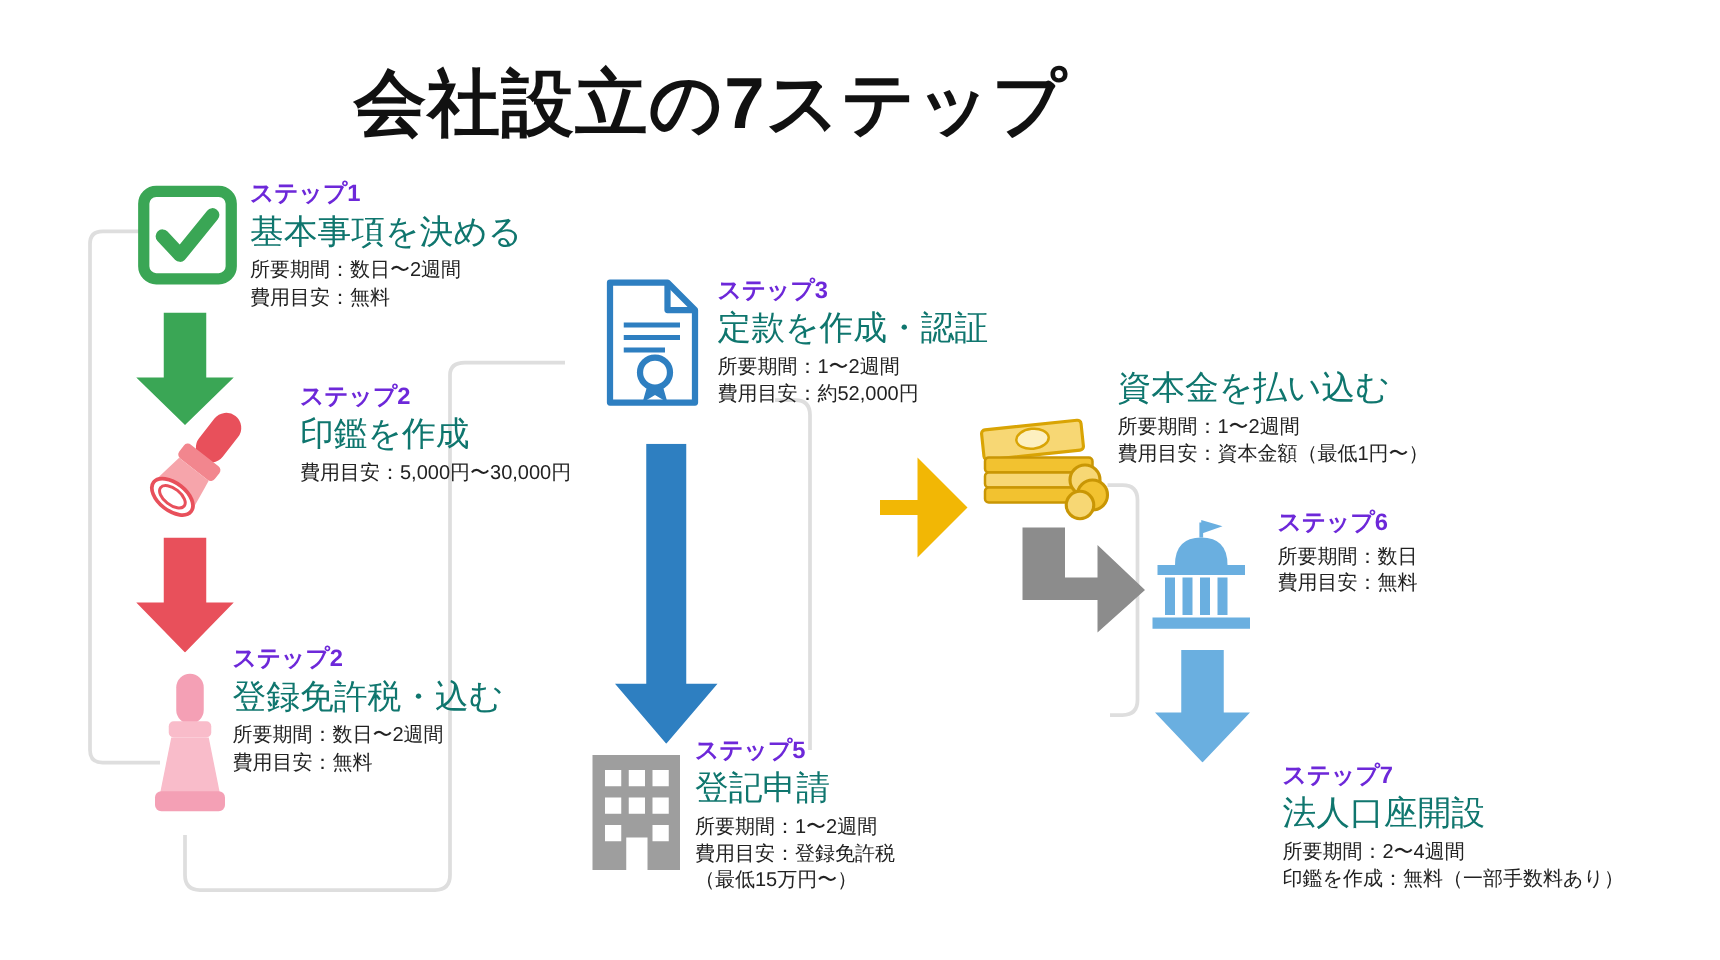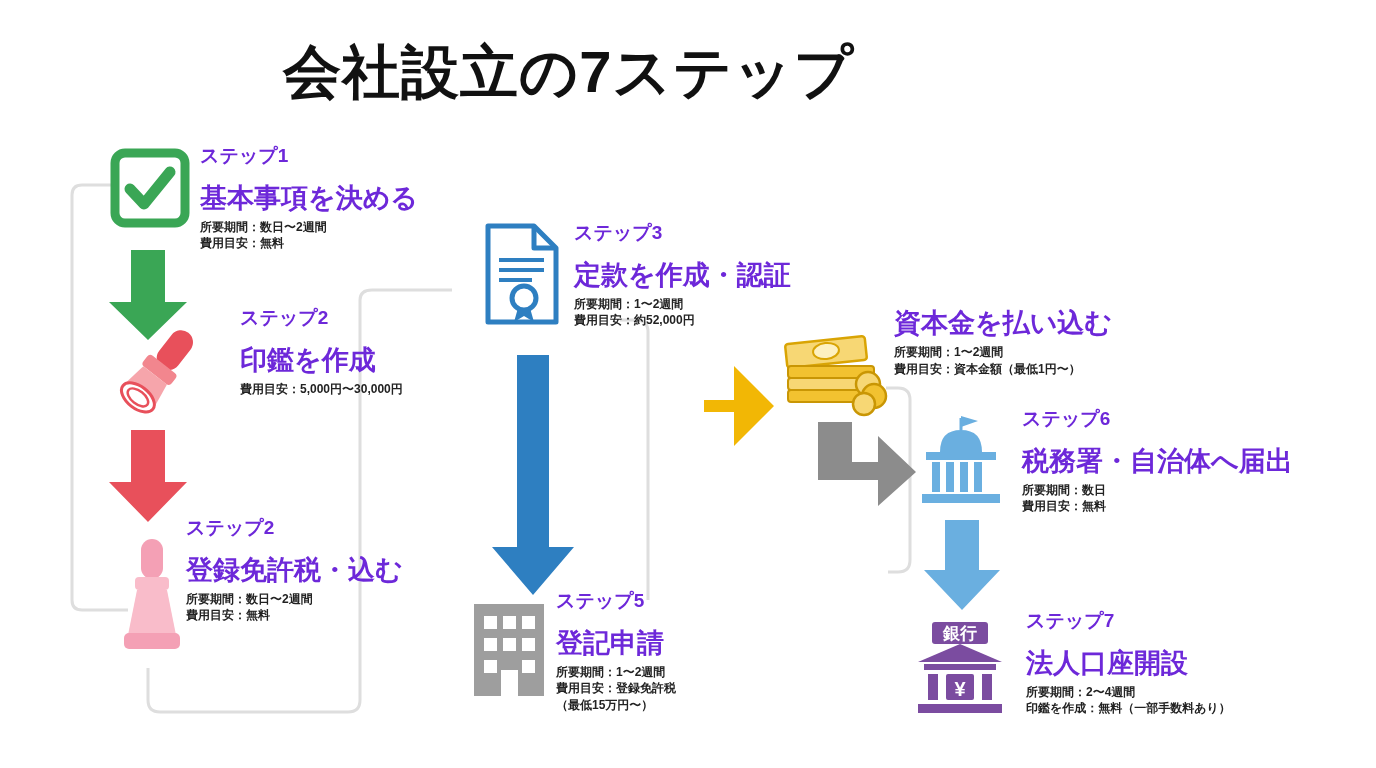--- a/index.html
+++ b/index.html
@@ -17,49 +17,49 @@
   }
   #canvas {
     position: absolute;
     left: 0; top: 0;
     width: 1376px;
     height: 768px;
   }
   .title {
     position: absolute;
     left: 0;
-    top: 34px;
+    top: 44px;
     width: 1137px;
     text-align: center;
     font-size: 58px;
     font-weight: 700;
     letter-spacing: 1px;
     color: #111111;
   }
   .node {
     position: absolute;
   }
   .step-label {
     font-size: 19px;
     font-weight: 700;
     color: #6d28d9;
     line-height: 1.15;
     white-space: nowrap;
   }
   .step-title {
     font-size: 27px;
-    font-weight: 700;
-    color: #6d28d9;
+    font-weight: 400;
+    color: #0f766e;
     line-height: 1.2;
     white-space: nowrap;
-    margin-top: 15px;
+    margin-top: 2px;
   }
   .step-meta {
-    font-size: 12px;
-    font-weight: 700;
+    font-size: 16px;
+    font-weight: 400;
     color: #222222;
     line-height: 1.35;
     white-space: nowrap;
     margin-top: 5px;
   }
   .step-meta div { white-space: nowrap; }
   .icon {
     position: absolute;
   }
   svg { display: block; }
@@ -243,46 +243,32 @@
       <rect x="10" y="40" width="70" height="8" fill="#6aafe0"></rect>
       <rect x="16" y="50" width="8" height="30" fill="#6aafe0"></rect>
       <rect x="30" y="50" width="8" height="30" fill="#6aafe0"></rect>
       <rect x="44" y="50" width="8" height="30" fill="#6aafe0"></rect>
       <rect x="58" y="50" width="8" height="30" fill="#6aafe0"></rect>
       <rect x="6" y="82" width="78" height="9" fill="#6aafe0"></rect>
     </svg>
   </div>
   <div class="node" style="left:1022px; top:408px;">
     <div class="step-label">ステップ6</div>
-    <div class="step-title">税務署・自治体へ届出</div>
     <div class="step-meta">
       <div>所要期間：数日</div>
       <div>費用目安：無料</div>
     </div>
   </div>
 
   <div class="icon" style="left:920px; top:520px;">
     <svg width="84" height="90" viewBox="0 0 84 90">
       <polygon points="25,0 59,0 59,50 80,50 42,90 4,50 25,50" fill="#6aafe0"></polygon>
     </svg>
   </div>
 
-  <div class="icon" style="left:910px; top:618px;">
-    <svg width="100" height="100" viewBox="0 0 100 100">
-      <rect x="22" y="4" width="56" height="22" rx="3" fill="#7b4ca0"></rect>
-      <text x="50" y="21" font-family="Liberation Sans, sans-serif" font-size="17" font-weight="700" fill="#ffffff" text-anchor="middle">銀行</text>
-      <path d="M8,44 L50,26 L92,44 Z" fill="#7b4ca0"></path>
-      <rect x="14" y="46" width="72" height="6" fill="#7b4ca0"></rect>
-      <rect x="18" y="56" width="10" height="26" fill="#7b4ca0"></rect>
-      <rect x="72" y="56" width="10" height="26" fill="#7b4ca0"></rect>
-      <rect x="36" y="56" width="28" height="26" rx="2" fill="#7b4ca0"></rect>
-      <text x="50" y="78" font-family="Liberation Sans, sans-serif" font-size="20" font-weight="700" fill="#ffffff" text-anchor="middle">¥</text>
-      <rect x="8" y="86" width="84" height="9" fill="#7b4ca0"></rect>
-    </svg>
-  </div>
   <div class="node" style="left:1026px; top:610px;">
     <div class="step-label">ステップ7</div>
     <div class="step-title">法人口座開設</div>
     <div class="step-meta">
       <div>所要期間：2〜4週間</div>
       <div>印鑑を作成：無料（一部手数料あり）</div>
     </div>
   </div>
 
 </div>

